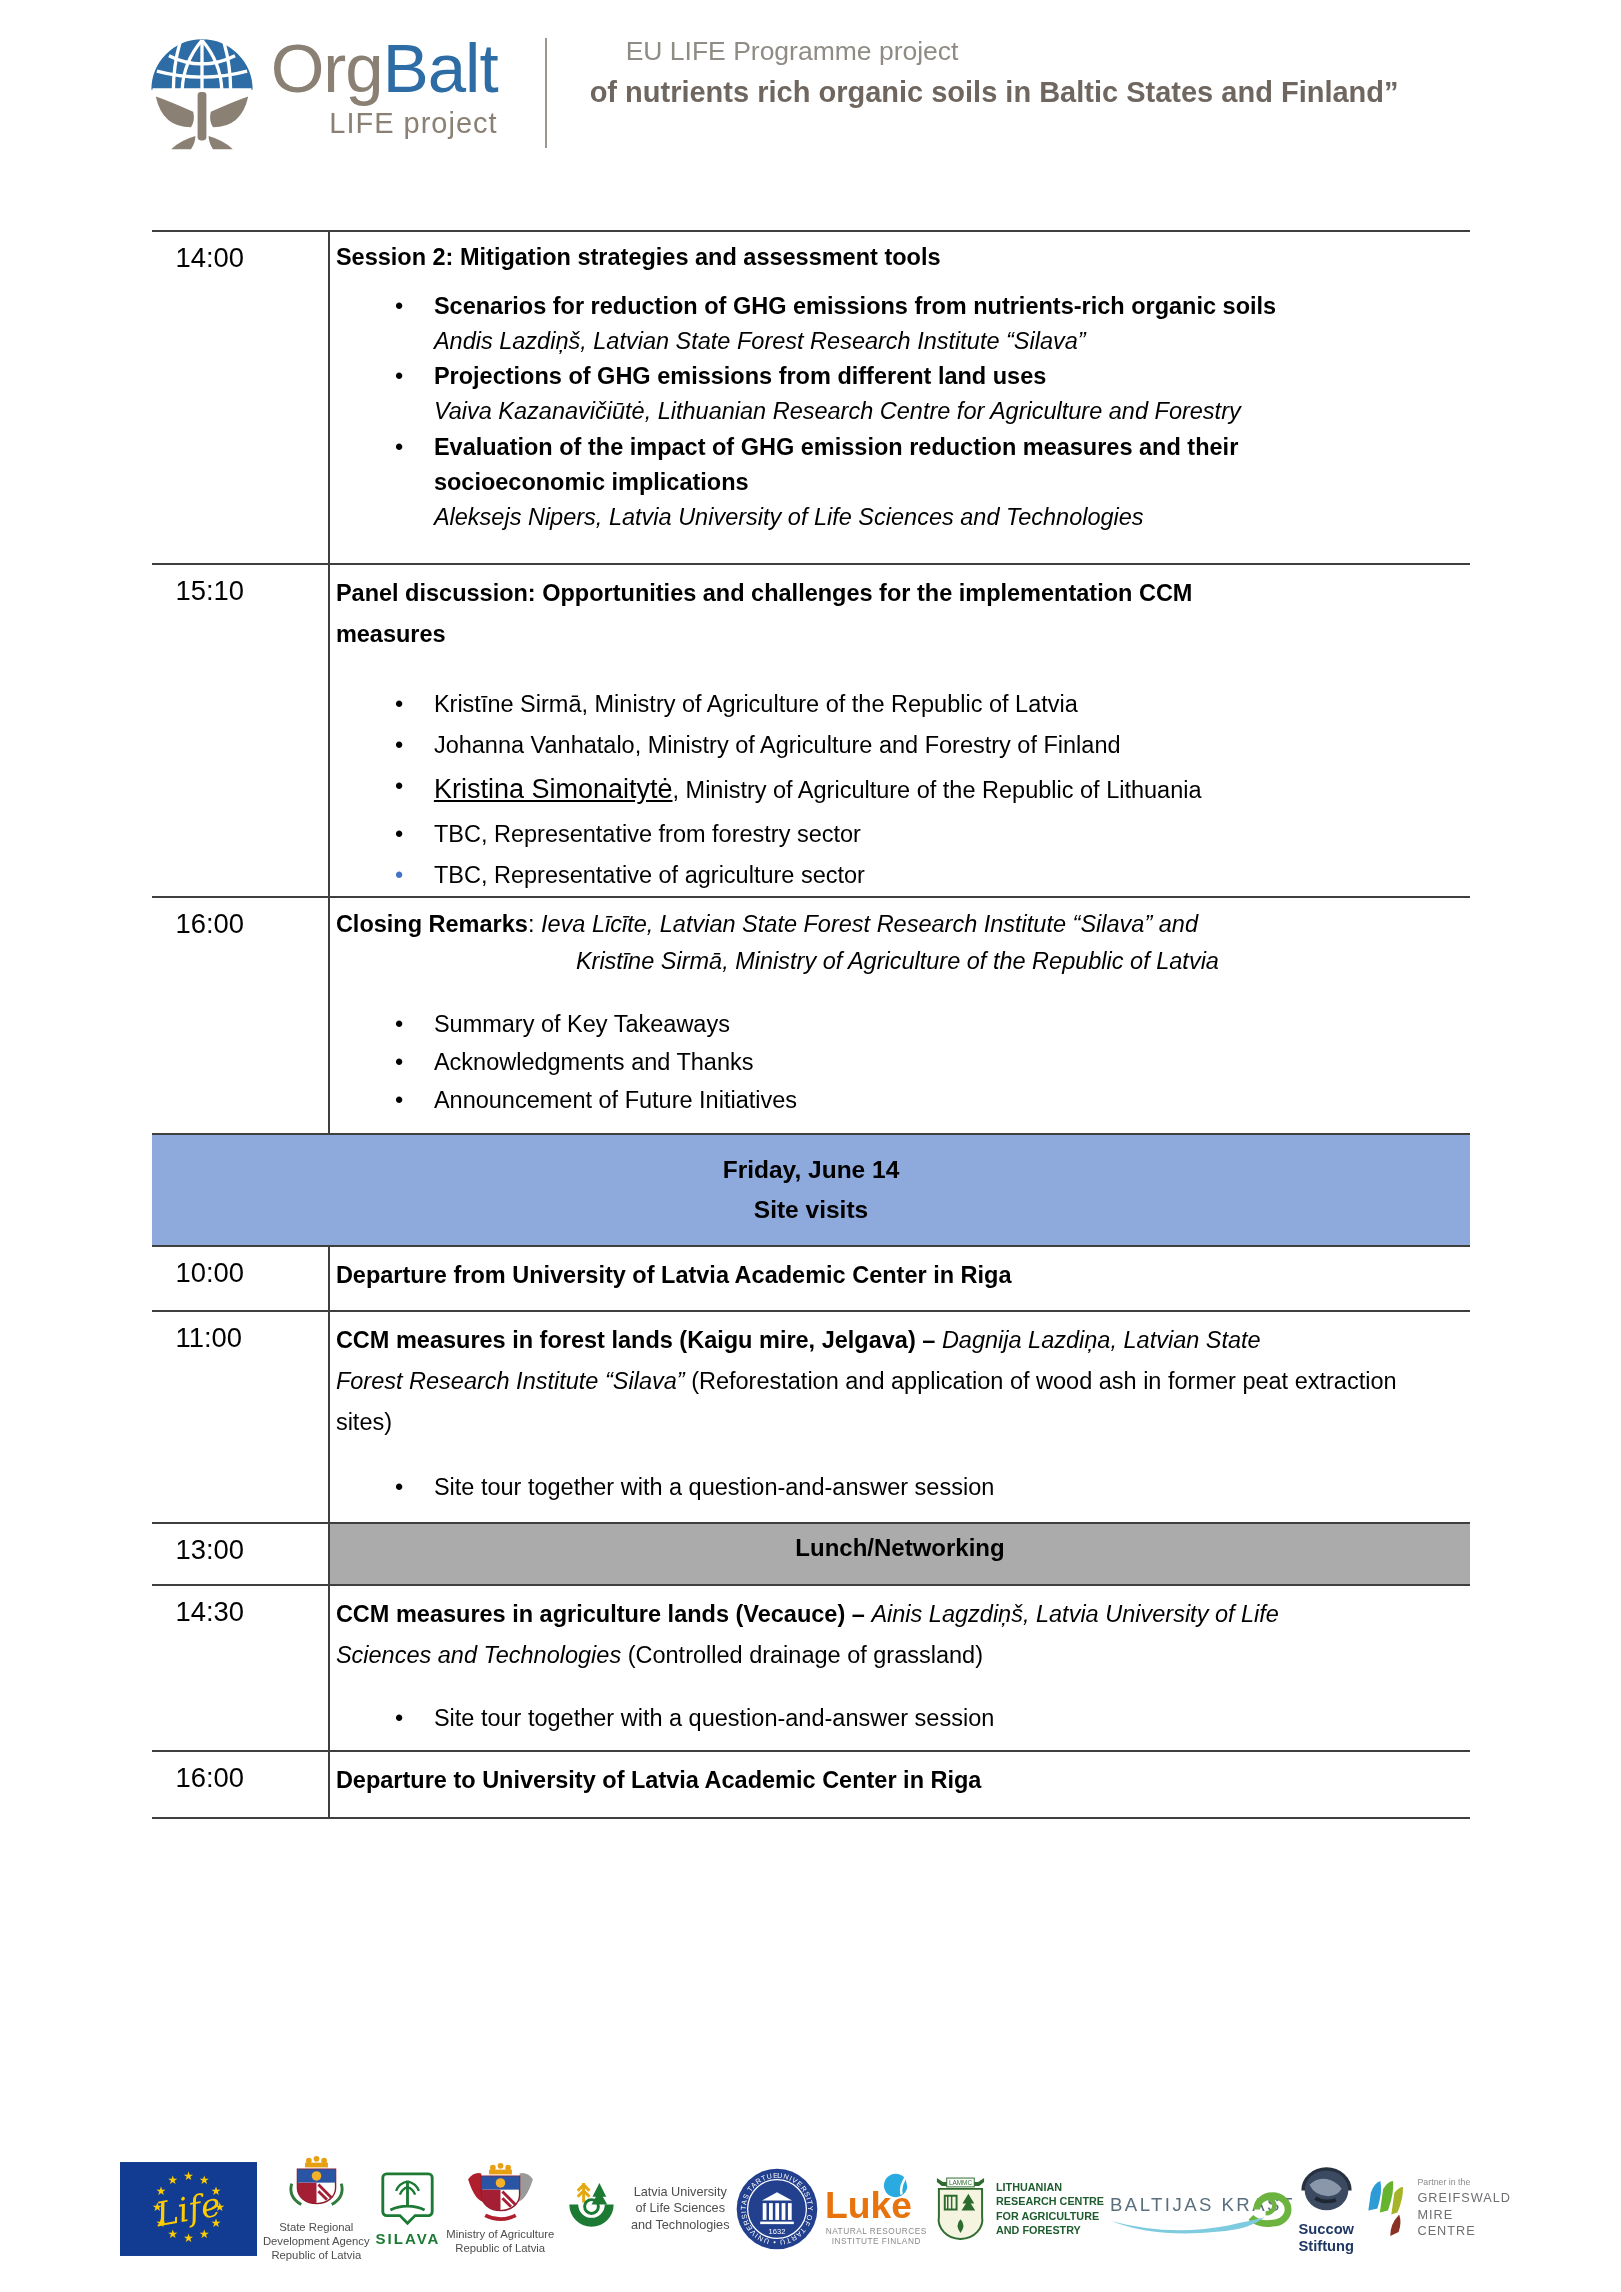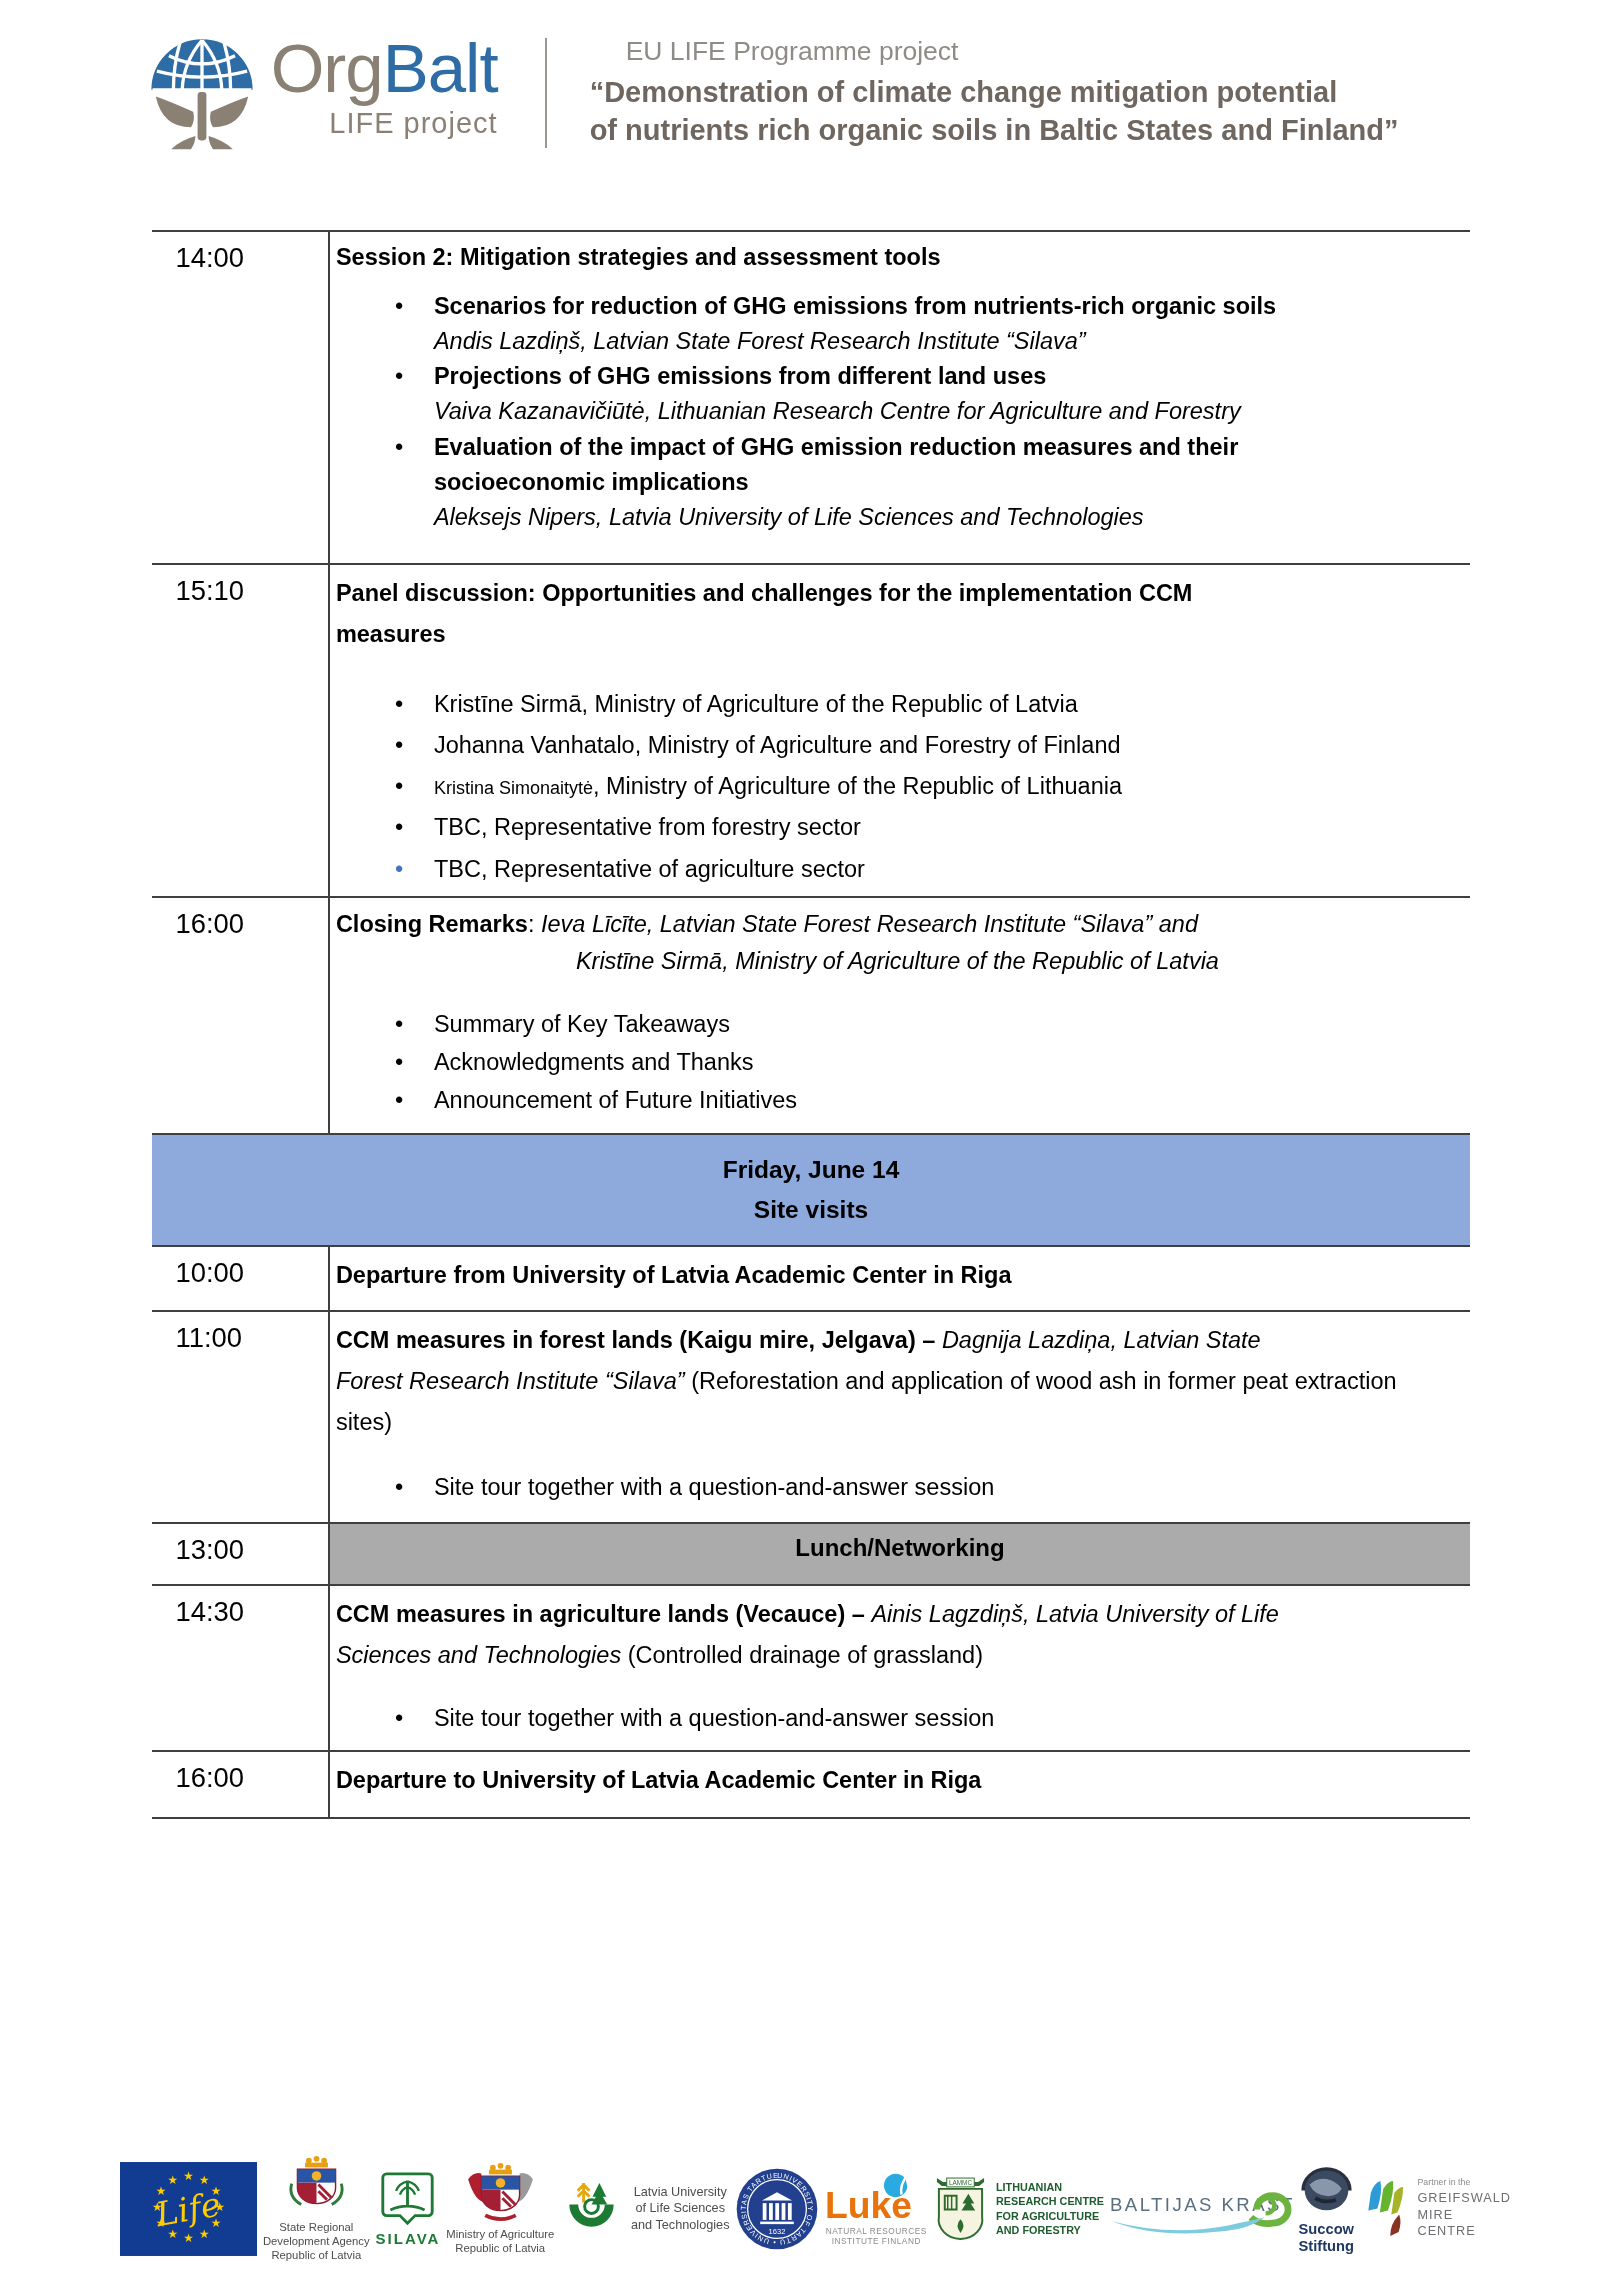--- a/index.html
+++ b/index.html
@@ -35,21 +35,21 @@
   .lh-tight { line-height:1.5; }
   .lh-wide  { line-height:1.75; }
   .b { font-weight:700; }
   .i { font-style:italic; }
   .bullets { margin-top:13.7px; }
   .bullets.gap-lg { margin-top:29px; }
   .bullet { display:flex; }
   .bullet-marker { flex:none; width:98px; padding-left:59px; }
   .bullet-marker.blue { color:#4472c4; }
   .bullet-body { flex:1 1 auto; padding-right:9.8px; }
-  .big-name { font-size:18px; }
+  .big-name { font-size:27px;text-decoration:underline; }
   .indent2 { padding-left:240px; }
 
   .r-session2 { min-height:333px; }
   .r-panel    { min-height:333px; }
   .r-closing  { min-height:237px; }
   .r-dep1     { min-height:65px; }
   .r-forest   { min-height:212px; }
   .r-agri     { min-height:166px; }
   .r-dep2     { min-height:67px; }
 
@@ -97,21 +97,20 @@
     </svg>
     <div class="wordmark">
       <div class="wordmark-main"><span class="wm-org">Org</span><span class="wm-balt">Balt</span></div>
       <div class="wordmark-sub">LIFE project</div>
     </div>
   </div>
   <div class="header-divider"></div>
   <div class="project-block">
     <div class="project-line1">EU LIFE Programme project</div>
     <div class="project-quote">
-      <div>“Demonstration of climate change mitigation potential</div>
       <div>of nutrients rich organic soils in Baltic States and Finland”</div>
     </div>
   </div>
 </div>
 
 <div class="agenda">
 
   <div class="row r-session2">
     <div class="cell-time">14:00</div>
     <div class="cell-content lh-tight">

